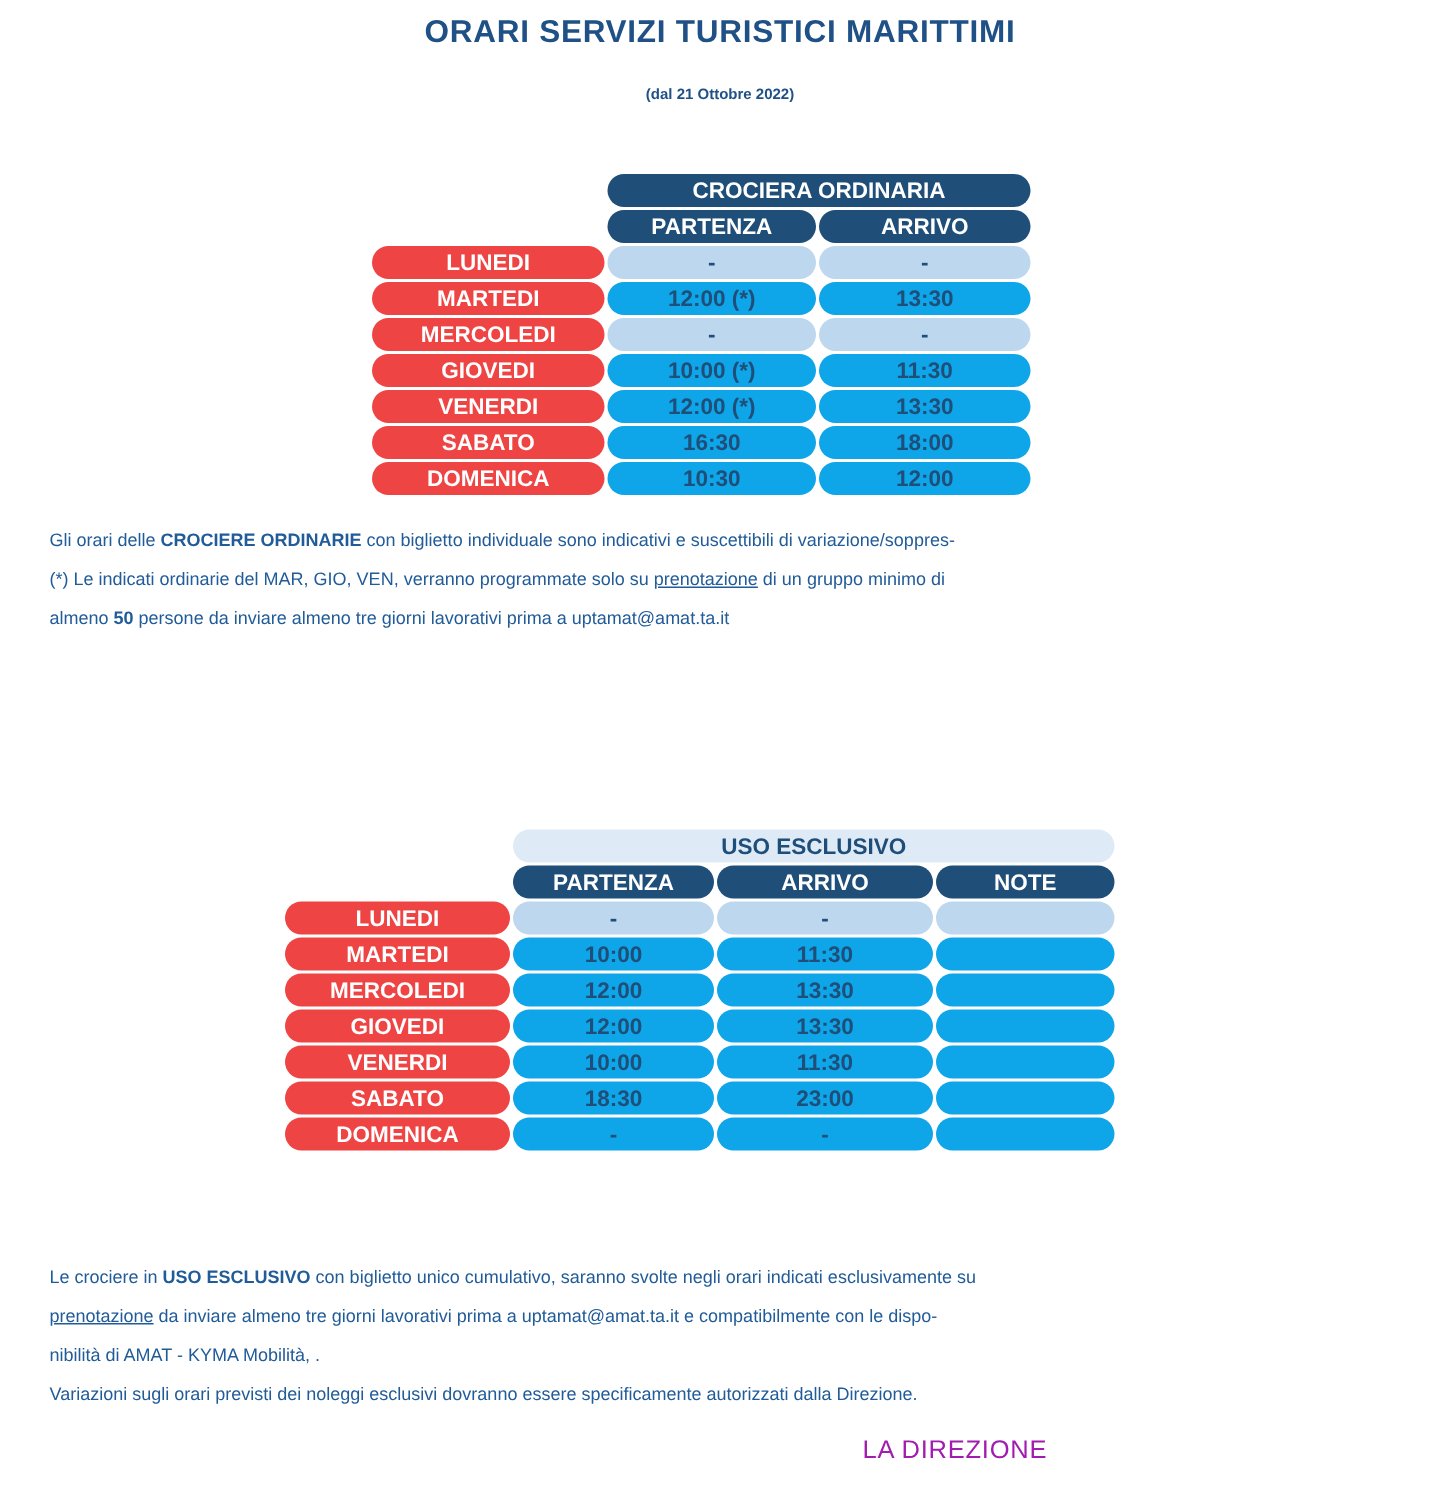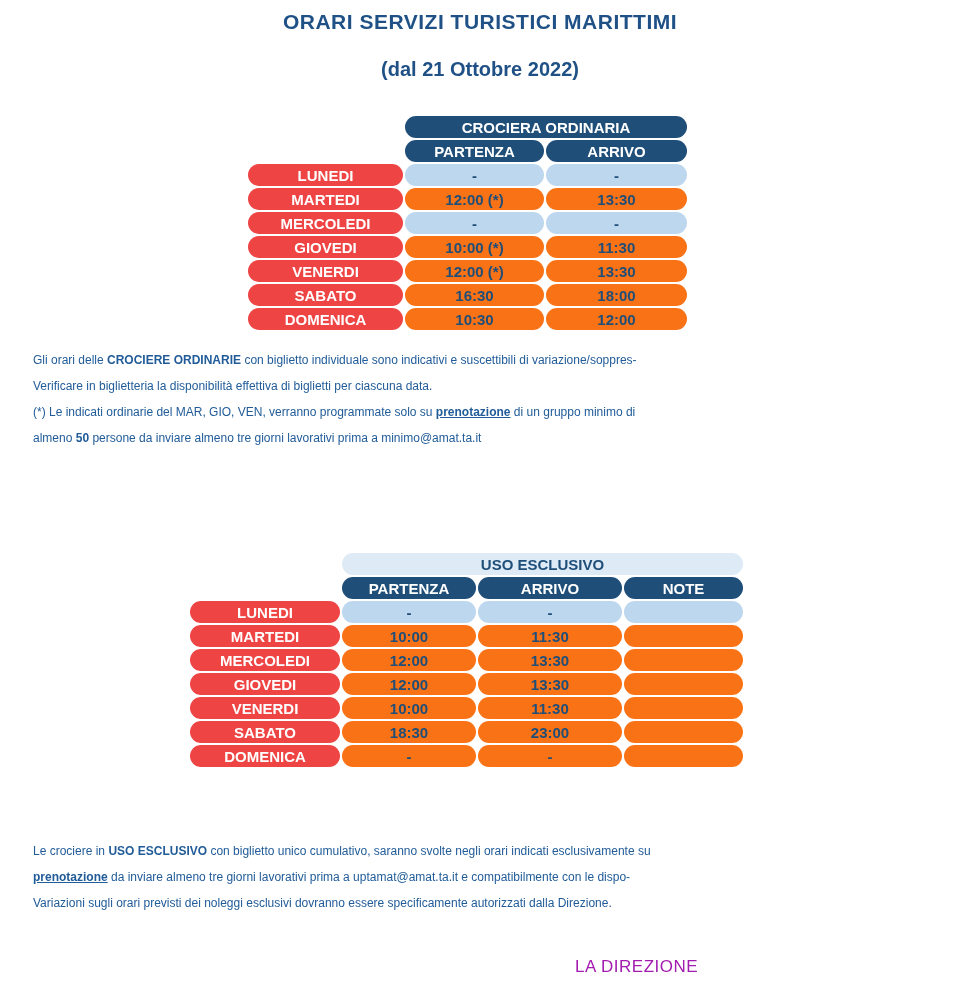--- a/index.html
+++ b/index.html
@@ -7,48 +7,48 @@
     position:relative;width:960px;height:996px;background:#ffffff;overflow:hidden;
     font-family:"Liberation Sans",sans-serif;
   }
   
   .doc-title{
     position:absolute;top:10px;left:0;width:960px;text-align:center;
     font-size:21px;font-weight:bold;color:#1F5186;letter-spacing:.5px;
   }
   .doc-subtitle{
     position:absolute;top:58px;left:0;width:960px;text-align:center;
-    font-size:20px;font-weight:bold;color:#1F5186;
+    font-size:10px;font-weight:bold;color:#1F5186;
   }
   
   .tbl{position:absolute;display:grid;row-gap:2px;column-gap:2px;}
   #table1{left:248px;top:116px;grid-template-columns:155px 139px 141px;grid-auto-rows:22px;}
   #table2{left:190px;top:553px;grid-template-columns:150px 134px 144px 119px;grid-auto-rows:22px;}
   .cell{
     display:flex;align-items:center;justify-content:center;
     font-size:15px;font-weight:bold;white-space:nowrap;border-radius:11px;
   }
   .hdr{background:#1F4E79;color:#ffffff;}
   .lighthdr{background:#DEEBF7;color:#1F4E79;}
   .day{background:#ef4444;color:#ffffff;}
-  .val{background:#f97316;color:#1F4E79;}
+  .val{background:#0ea5e9;color:#1F4E79;}
   .val.muted{background:#BDD7EE;}
   .corner{background:transparent;}
   .span2{grid-column:2/4;}
   .span3{grid-column:2/5;}
   
   .para{
     position:absolute;left:33px;width:915px;
     font-size:12px;line-height:26px;color:#215C99;
   }
   #para1{top:347px;}
   #para2{top:838px;}
   .line{white-space:pre;}
   .b{font-weight:bold;}
-  .bu{font-weight:bold;text-decoration:underline;}
+  .bu{font-weight:normal;text-decoration:underline;}
   .signature{
     position:absolute;left:575px;top:957px;
     font-size:17px;color:#a21caf;letter-spacing:.5px;
   }
 </style>
 </head>
 <body>
 
 <div class="page">
 
@@ -87,23 +87,22 @@
     <div class="cell val">16:30</div>
     <div class="cell val">18:00</div>
 
     <div class="cell day">DOMENICA</div>
     <div class="cell val">10:30</div>
     <div class="cell val">12:00</div>
   </div>
 
   <div class="para" id="para1">
     <div class="line"><span>Gli orari delle </span><span class="b">CROCIERE ORDINARIE</span><span> con biglietto individuale sono indicativi e suscettibili di variazione/soppres-</span></div>
-    <div class="line"><span>Verificare in biglietteria la disponibilità effettiva di biglietti per ciascuna data.</span></div>
     <div class="line"><span>(*) Le indicati ordinarie del MAR, GIO, VEN, verranno programmate solo su </span><span class="bu">prenotazione</span><span> di un gruppo minimo di</span></div>
-    <div class="line"><span>almeno </span><span class="b">50</span><span> persone da inviare almeno tre giorni lavorativi prima a minimo@amat.ta.it</span></div>
+    <div class="line"><span>almeno </span><span class="b">50</span><span> persone da inviare almeno tre giorni lavorativi prima a uptamat@amat.ta.it</span></div>
   </div>
 
   <div class="tbl" id="table2">
     <div class="cell corner"></div>
     <div class="cell lighthdr span3">USO ESCLUSIVO</div>
 
     <div class="cell corner"></div>
     <div class="cell hdr">PARTENZA</div>
     <div class="cell hdr">ARRIVO</div>
     <div class="cell hdr">NOTE</div>
@@ -140,18 +139,19 @@
 
     <div class="cell day">DOMENICA</div>
     <div class="cell val">-</div>
     <div class="cell val">-</div>
     <div class="cell val"></div>
   </div>
 
   <div class="para" id="para2">
     <div class="line"><span>Le crociere in </span><span class="b">USO ESCLUSIVO</span><span> con biglietto unico cumulativo, saranno svolte negli orari indicati esclusivamente su</span></div>
     <div class="line"><span class="bu">prenotazione</span><span> da inviare almeno tre giorni lavorativi prima a uptamat@amat.ta.it e compatibilmente con le dispo-</span></div>
+    <div class="line"><span>nibilità di AMAT - KYMA Mobilità, .</span></div>
     <div class="line"><span>Variazioni sugli orari previsti dei noleggi esclusivi dovranno essere specificamente autorizzati dalla Direzione.</span></div>
   </div>
 
   <div class="signature">LA DIREZIONE</div>
 
 </div>
 
 </body></html>

